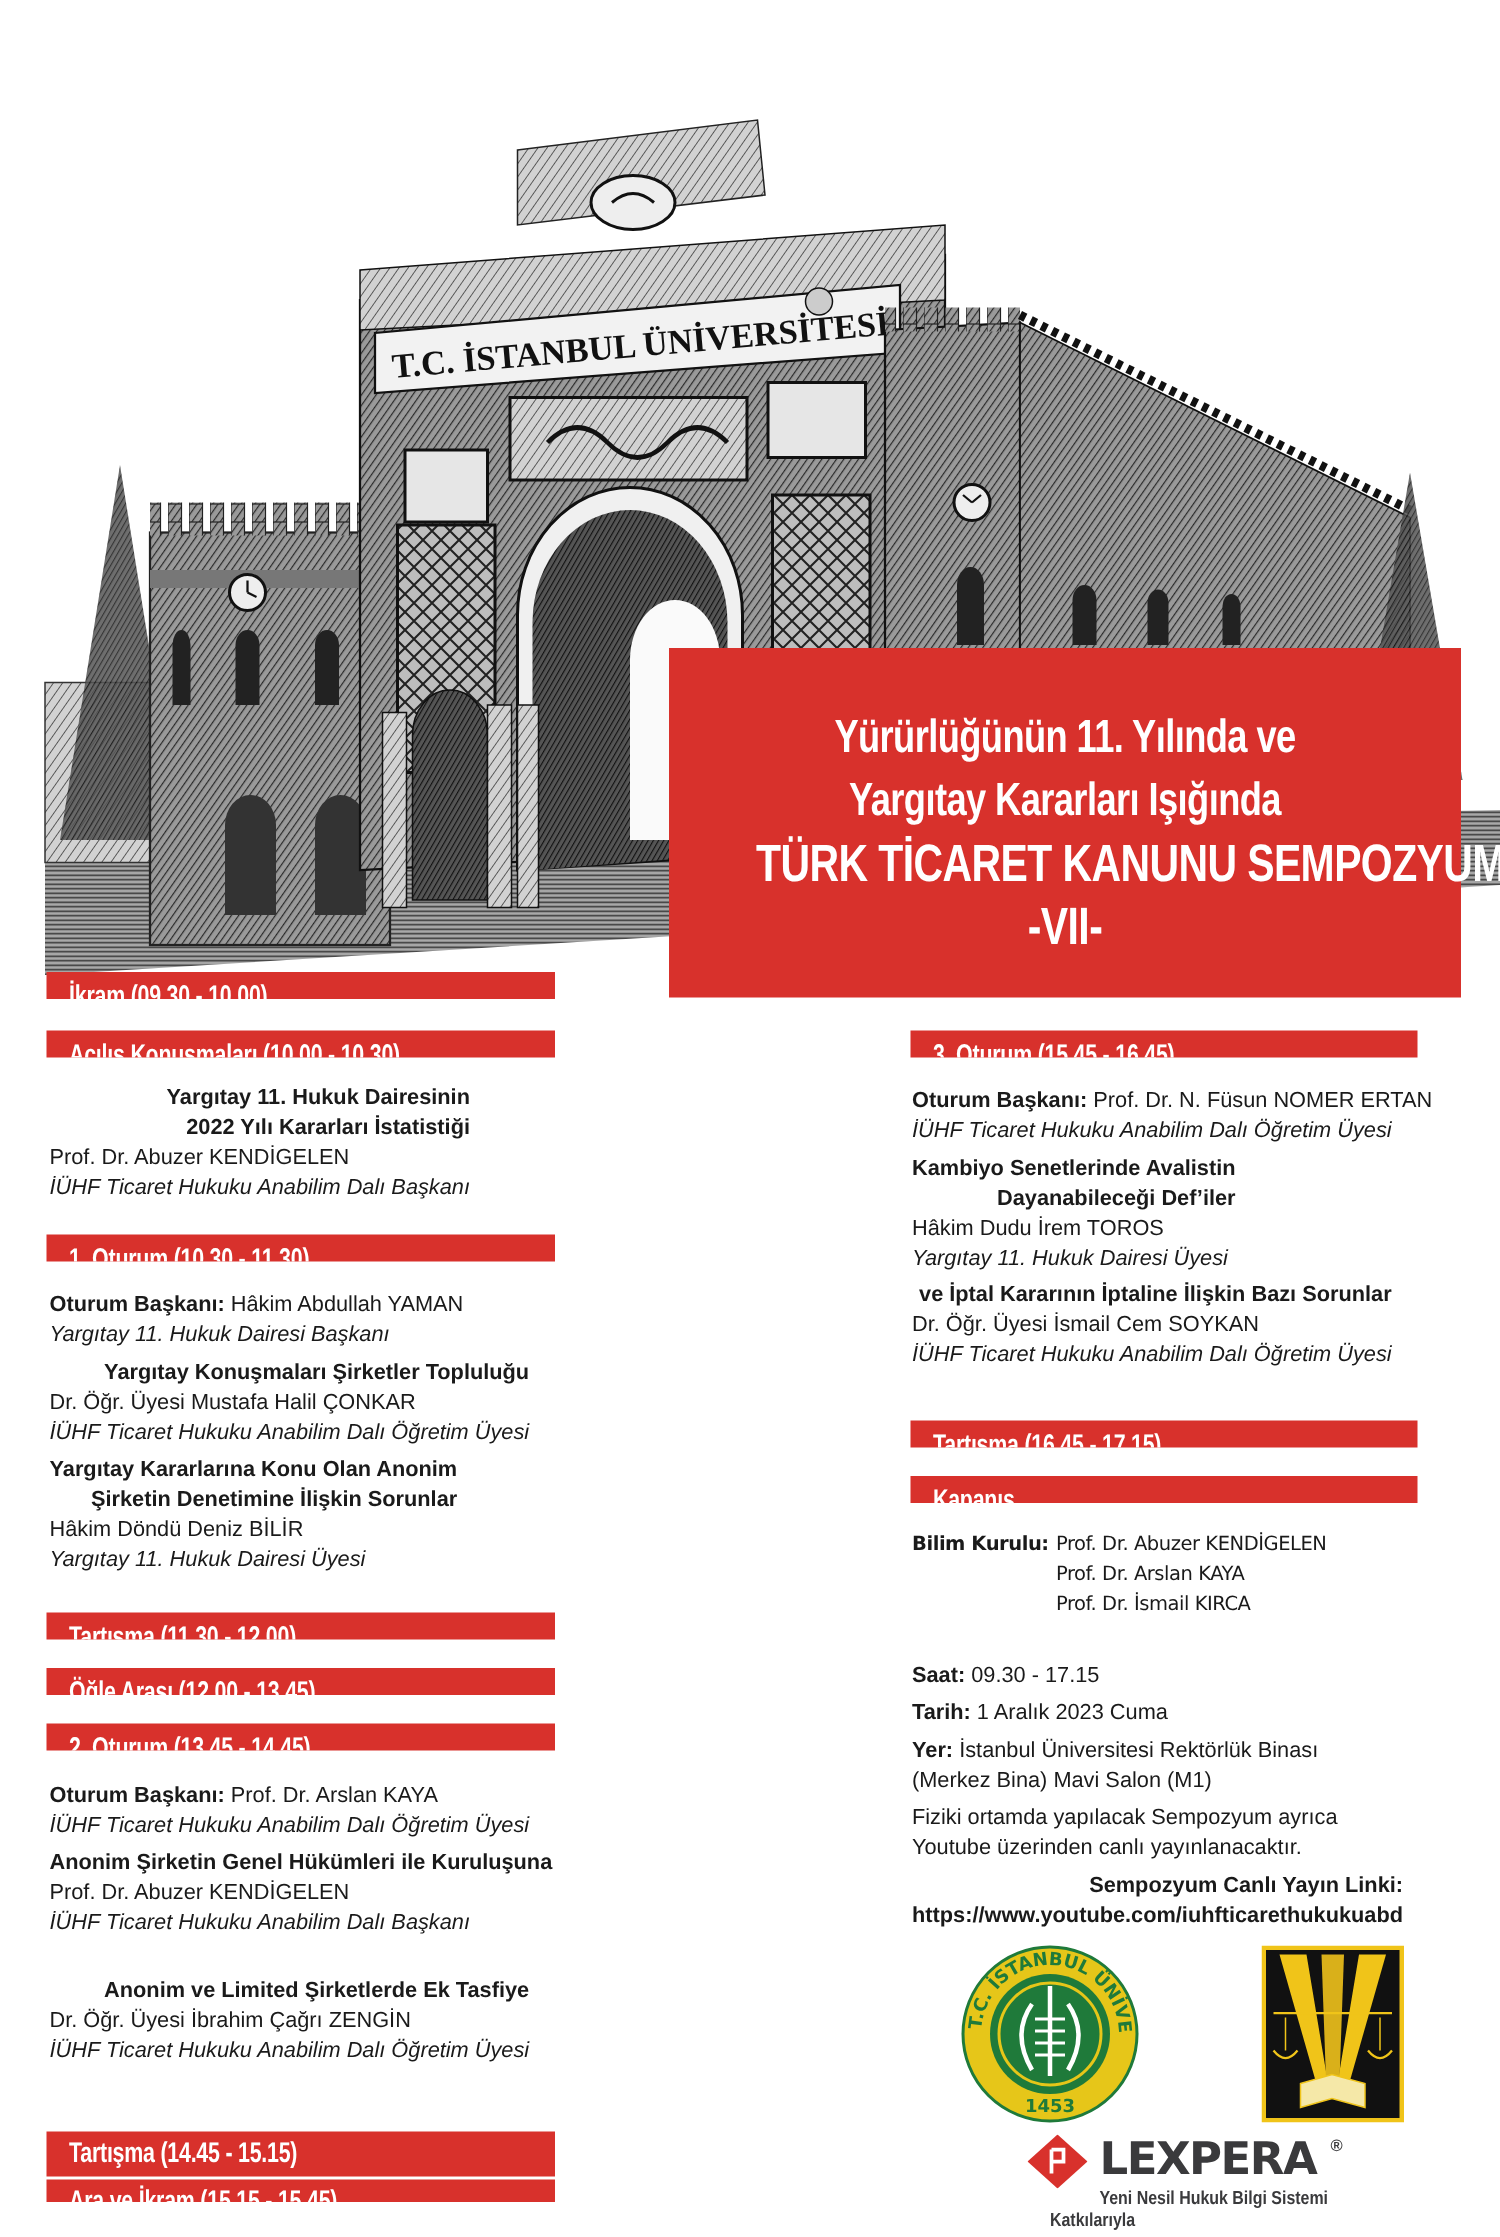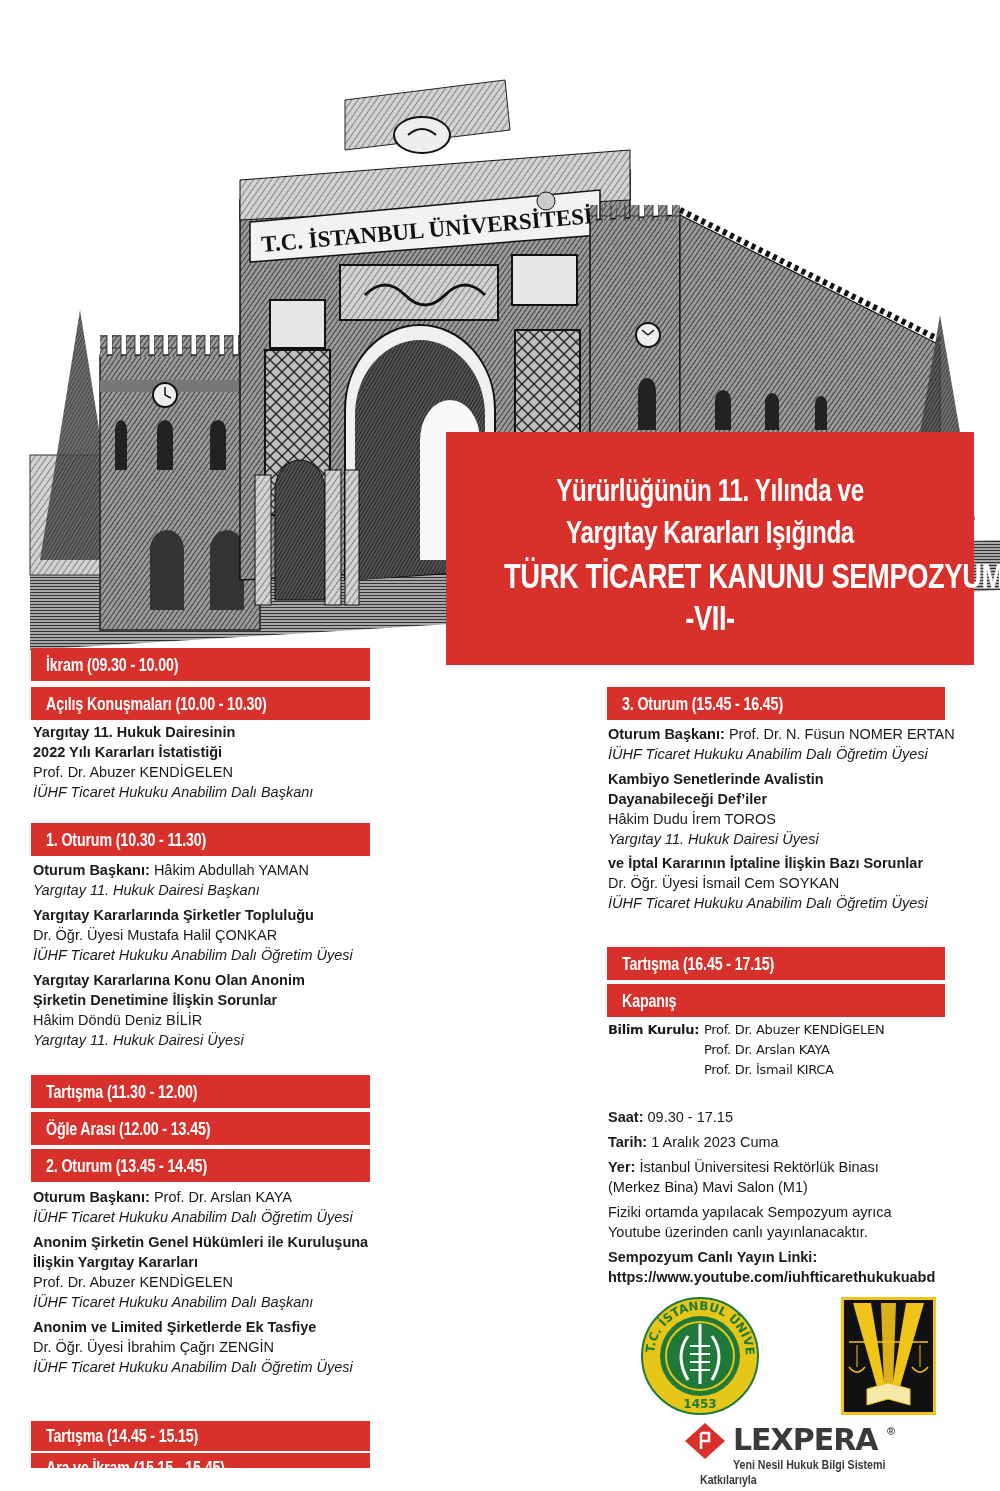--- a/index.html
+++ b/index.html
@@ -13,30 +13,30 @@
     background: #d8312c; color: #ffffff; text-align: center;
     font-family: "Liberation Sans Narrow", "Liberation Sans", sans-serif;
     padding-top: 38px;
   }
   .title-box .tl { font-weight: bold; letter-spacing: -0.5px; transform: scaleX(0.78); transform-origin: center; white-space: nowrap; }
   .title-box .t1, .title-box .t2 { font-size: 31px; line-height: 42px; }
   .title-box .t3 { font-size: 35px; line-height: 44px; }
   .title-box .t4 { font-size: 35px; line-height: 40px; }
 
   .bar {
-    position: absolute; height: 33px; background: #d8312c; color: #ffffff;
+    position: absolute; height: 18px; background: #d8312c; color: #ffffff;
     font-weight: bold; font-size: 19px; line-height: 33px; padding-left: 15px;
     white-space: nowrap; overflow: hidden;
   }
   .bar span { display: inline-block; transform: scaleX(0.75); transform-origin: left center; letter-spacing: -0.2px; }
   .bar.left { left: 31px; width: 339px; }
   .bar.right { left: 607px; width: 338px; }
 
   .block { position: absolute; font-size: 14.5px; line-height: 20px; white-space: nowrap; }
-  .block .b { font-weight: bold; }
+  .block .b { font-weight: bold; text-align: right; }
   .block .i { font-style: italic; }
   .block.left { left: 33px; }
   .block.right { left: 608px; }
 
   .committee { position: absolute; left: 608px; top: 1020px; font-family: "DejaVu Sans", sans-serif; font-size: 13px; line-height: 20px; letter-spacing: -0.3px; }
   .committee .row { display: flex; }
   .committee .lbl { font-weight: bold; width: 96px; }
 
   .logo-iu { position: absolute; left: 640px; top: 1296px; width: 120px; height: 120px; }
   .logo-yargi { position: absolute; left: 841px; top: 1297px; width: 95px; height: 118px; }
@@ -158,42 +158,41 @@
   <div>Prof. Dr. Abuzer KENDİGELEN</div>
   <div class="i">İÜHF Ticaret Hukuku Anabilim Dalı Başkanı</div>
 </div>
 
 <div class="bar left" style="top:823px;"><span>1. Oturum (10.30 - 11.30)</span></div>
 <div class="block left" style="top:860px;">
   <div><span class="b">Oturum Başkanı:</span> <span>Hâkim Abdullah YAMAN</span></div>
   <div class="i">Yargıtay 11. Hukuk Dairesi Başkanı</div>
 </div>
 <div class="block left" style="top:905px;">
-  <div class="b">Yargıtay Kararlarında Şirketler Topluluğu</div>
+  <div class="b">Yargıtay Konuşmaları Şirketler Topluluğu</div>
   <div>Dr. Öğr. Üyesi Mustafa Halil ÇONKAR</div>
   <div class="i">İÜHF Ticaret Hukuku Anabilim Dalı Öğretim Üyesi</div>
 </div>
 <div class="block left" style="top:970px;">
   <div class="b">Yargıtay Kararlarına Konu Olan Anonim</div>
   <div class="b">Şirketin Denetimine İlişkin Sorunlar</div>
   <div>Hâkim Döndü Deniz BİLİR</div>
   <div class="i">Yargıtay 11. Hukuk Dairesi Üyesi</div>
 </div>
 
 <div class="bar left" style="top:1075px;"><span>Tartışma (11.30 - 12.00)</span></div>
 <div class="bar left" style="top:1112px;"><span>Öğle Arası (12.00 - 13.45)</span></div>
 <div class="bar left" style="top:1149px;"><span>2. Oturum (13.45 - 14.45)</span></div>
 
 <div class="block left" style="top:1187px;">
   <div><span class="b">Oturum Başkanı:</span> <span>Prof. Dr. Arslan KAYA</span></div>
   <div class="i">İÜHF Ticaret Hukuku Anabilim Dalı Öğretim Üyesi</div>
 </div>
 <div class="block left" style="top:1232px;">
   <div class="b">Anonim Şirketin Genel Hükümleri ile Kuruluşuna</div>
-  <div class="b">İlişkin Yargıtay Kararları</div>
   <div>Prof. Dr. Abuzer KENDİGELEN</div>
   <div class="i">İÜHF Ticaret Hukuku Anabilim Dalı Başkanı</div>
 </div>
 <div class="block left" style="top:1317px;">
   <div class="b">Anonim ve Limited Şirketlerde Ek Tasfiye</div>
   <div>Dr. Öğr. Üyesi İbrahim Çağrı ZENGİN</div>
   <div class="i">İÜHF Ticaret Hukuku Anabilim Dalı Öğretim Üyesi</div>
 </div>
 
 <div class="bar left" style="top:1421px; height:30px; line-height:30px;"><span>Tartışma (14.45 - 15.15)</span></div>

